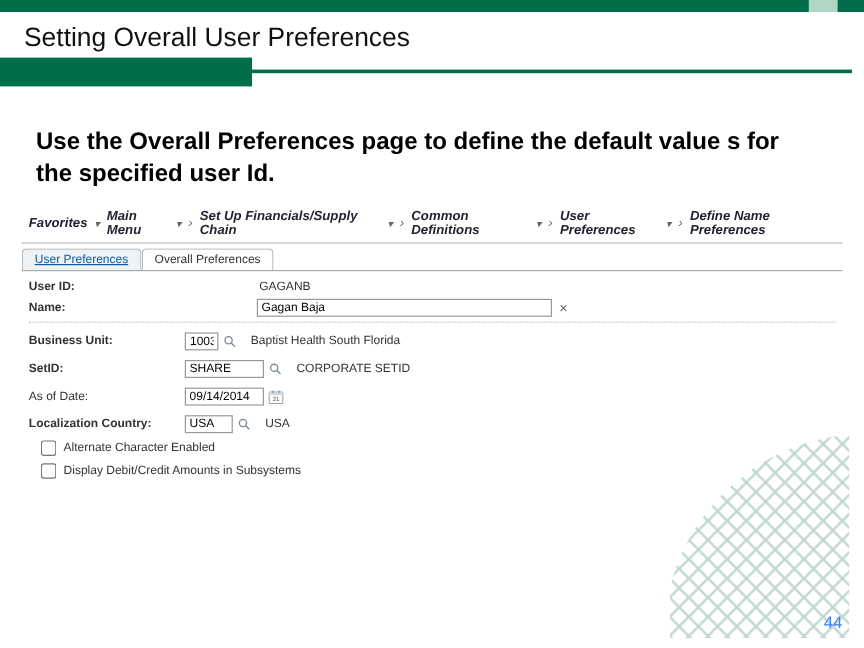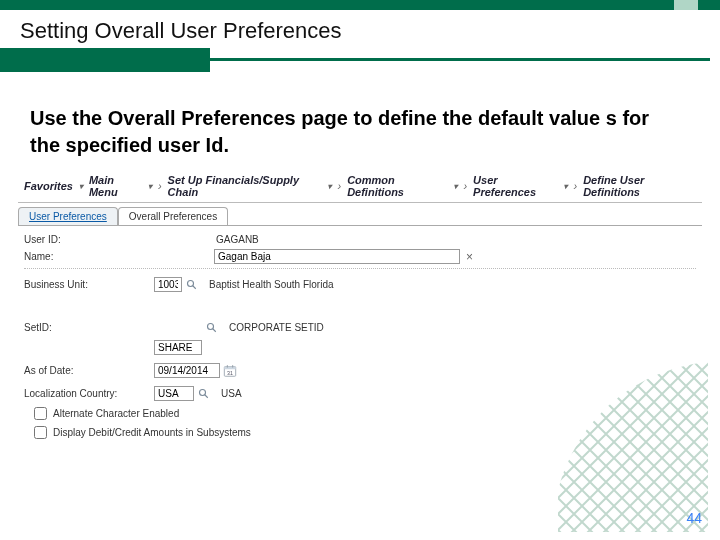--- a/index.html
+++ b/index.html
@@ -22,21 +22,21 @@
   .breadcrumb .sep { color: #666; font-weight: normal; }
   .breadcrumb .small-caret { font-size: 8px; color: #666; }
 
   .tabs { display: flex; gap: 0; margin-top: 4px; border-bottom: 1px solid #aaa; }
   .tab { padding: 3px 10px; font-size: 10px; border: 1px solid #aaa; border-bottom: none; background: #eef2f5; color: #0b5aa6; border-top-left-radius: 4px; border-top-right-radius: 4px; position: relative; }
   .tab.active { background: #fff; color: #333; font-weight: normal; }
   .tab:not(.active) { text-decoration: underline; }
 
   .formrow { display: flex; align-items: center; margin-top: 8px; padding-left: 6px; }
   .formrow .label { width: 130px; font-size: 10px; color: #333; }
-  .formrow .label.b { font-weight: normal; }
+  .formrow .label.b { font-weight: bold; }
   .formrow .value-static { font-size: 10px; color: #333; margin-left: 2px; }
   .formrow input[type=text] { font-size: 10px; padding: 1px 3px; border: 1px solid #999; background: #fff; }
   .formrow .lookup { display: inline-flex; align-items: center; justify-content: center; width: 14px; height: 14px; margin-left: 3px; }
   .lookup svg { width: 12px; height: 12px; }
   .desc { font-size: 10px; color: #333; margin-left: 10px; }
   .clear-x { margin-left: 6px; font-size: 12px; color: #666; cursor: pointer; }
 
   .hr-dotted { border: none; border-top: 1px dotted #bbb; margin: 4px 6px 0 6px; }
 
   .chkrow { display: flex; align-items: center; margin-top: 6px; padding-left: 16px; font-size: 10px; }
@@ -75,21 +75,21 @@
     <span class="sep">›</span>
     <span>Set Up Financials/Supply Chain</span>
     <span class="small-caret">▾</span>
     <span class="sep">›</span>
     <span>Common Definitions</span>
     <span class="small-caret">▾</span>
     <span class="sep">›</span>
     <span>User Preferences</span>
     <span class="small-caret">▾</span>
     <span class="sep">›</span>
-    <span>Define User Definitions</span>
+    <span>Define Name Preferences</span>
   </div>
 
   <div class="tabs">
     <div class="tab">User Preferences</div>
     <div class="tab active">Overall Preferences</div>
   </div>
 
   <div class="formrow">
     <span class="label b">User ID:</span>
     <span class="value-static" style="margin-left:62px">GAGANB</span>
@@ -110,21 +110,21 @@
       <svg viewBox="0 0 16 16">
           <circle cx="6" cy="6" r="4" fill="none" stroke="#7a8a99" stroke-width="1.5"></circle>
           <line x1="9" y1="9" x2="13" y2="13" stroke="#7a8a99" stroke-width="1.5"></line>
         </svg>
     </span>
     <span class="desc">Baptist Health South Florida</span>
   </div>
 
   <div class="formrow">
     <span class="label b">SetID:</span>
-    <input type="text" style="width: 48px; margin-top: 40px;" value="SHARE">
+    <input type="text" style="width: 66px;" value="SHARE">
     <span class="lookup">
       <svg viewBox="0 0 16 16">
           <circle cx="6" cy="6" r="4" fill="none" stroke="#7a8a99" stroke-width="1.5"></circle>
           <line x1="9" y1="9" x2="13" y2="13" stroke="#7a8a99" stroke-width="1.5"></line>
         </svg>
     </span>
     <span class="desc">CORPORATE SETID</span>
   </div>
 
   <div class="formrow">

